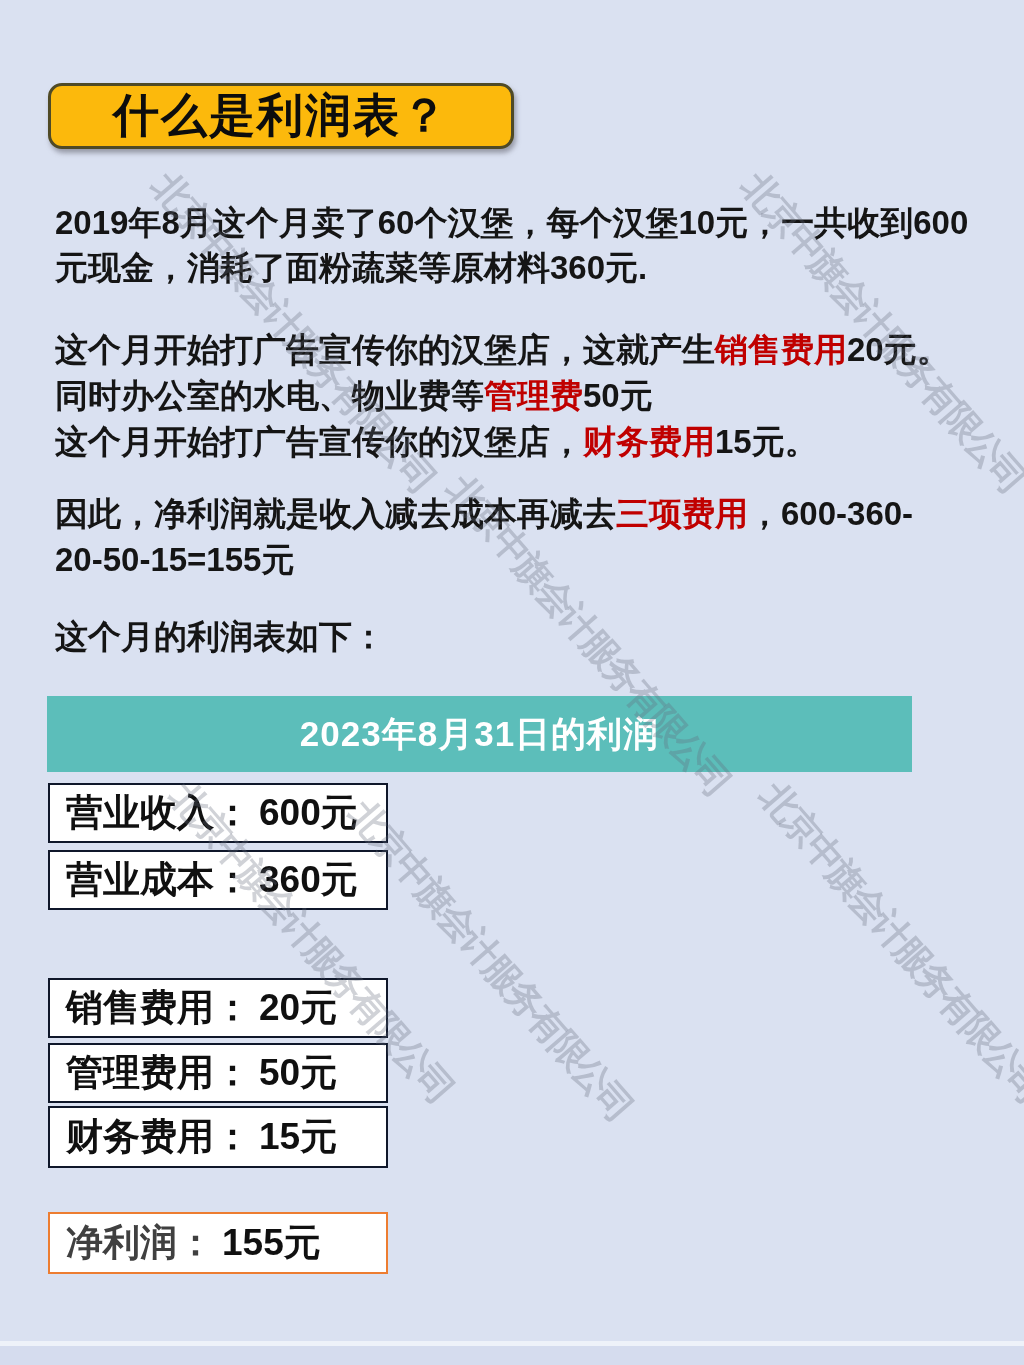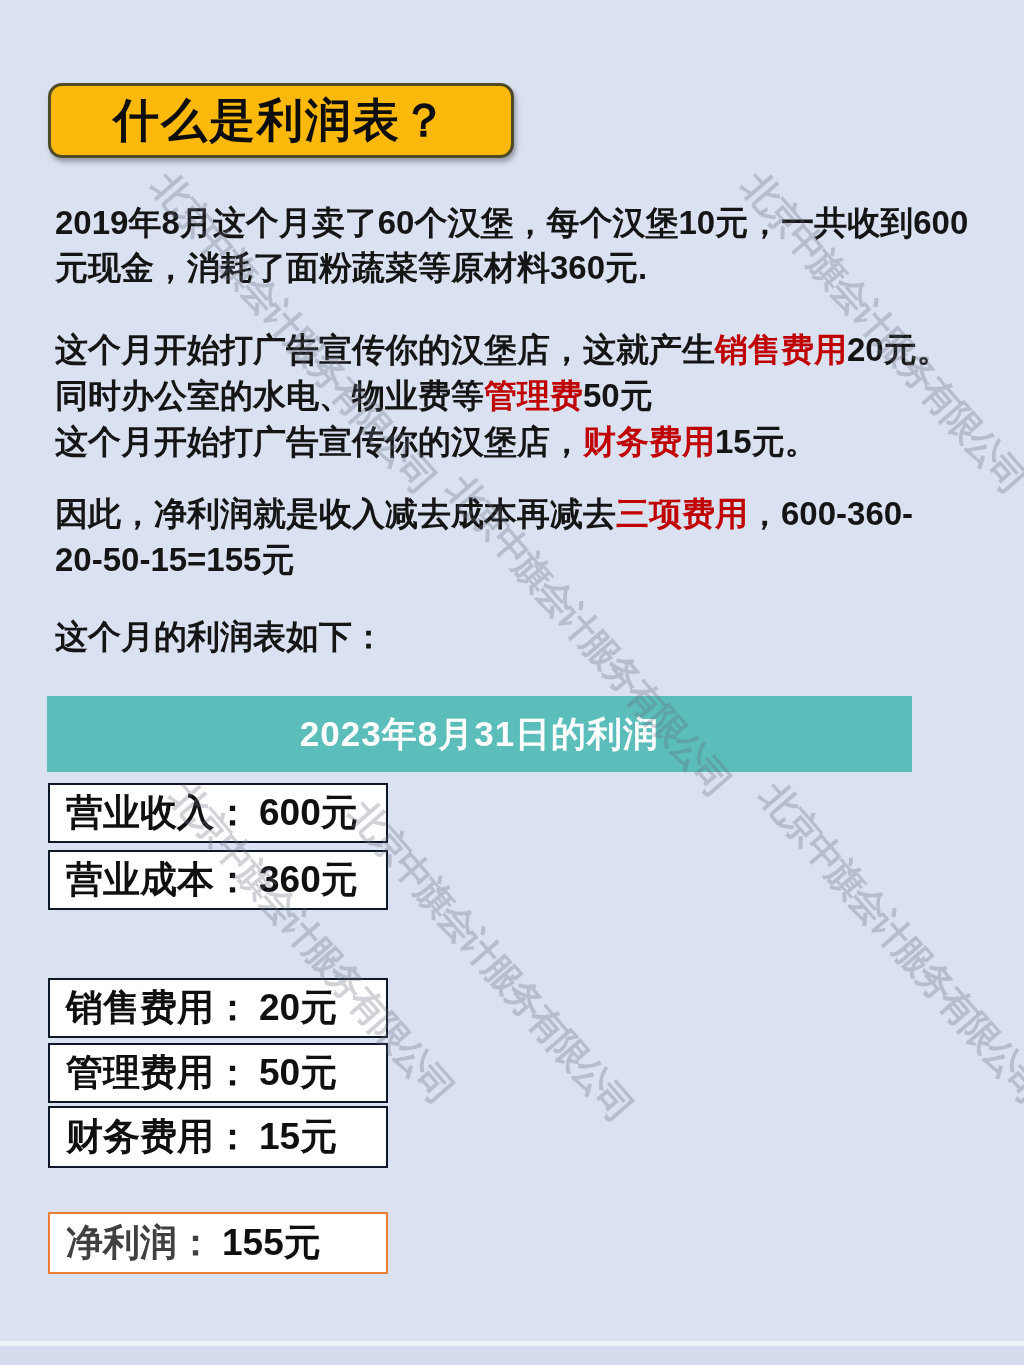--- a/index.html
+++ b/index.html
@@ -30,21 +30,21 @@
   }
   .wm1{left:178px;top:162px;}
   .wm2{left:768px;top:162px;}
   .wm3{left:473px;top:465px;}
   .wm4{left:196px;top:772px;}
   .wm5{left:375px;top:790px;}
   .wm6{left:786px;top:772px;}
   
   .title-box{
     position:absolute;left:48px;top:83px;
-    width:466px;height:75px;
+    width:466px;height:66px;
     background:#fcb90c;
     border:3px solid #4f4a26;
     border-radius:14px;
     box-shadow:2px 4px 5px rgba(95,95,105,0.55);
     display:flex;align-items:center;justify-content:center;
     box-sizing:border-box;
     z-index:2;
   }
   .title-box .t{
     font-size:46px;font-weight:700;color:#0d0d0d;letter-spacing:2px;

